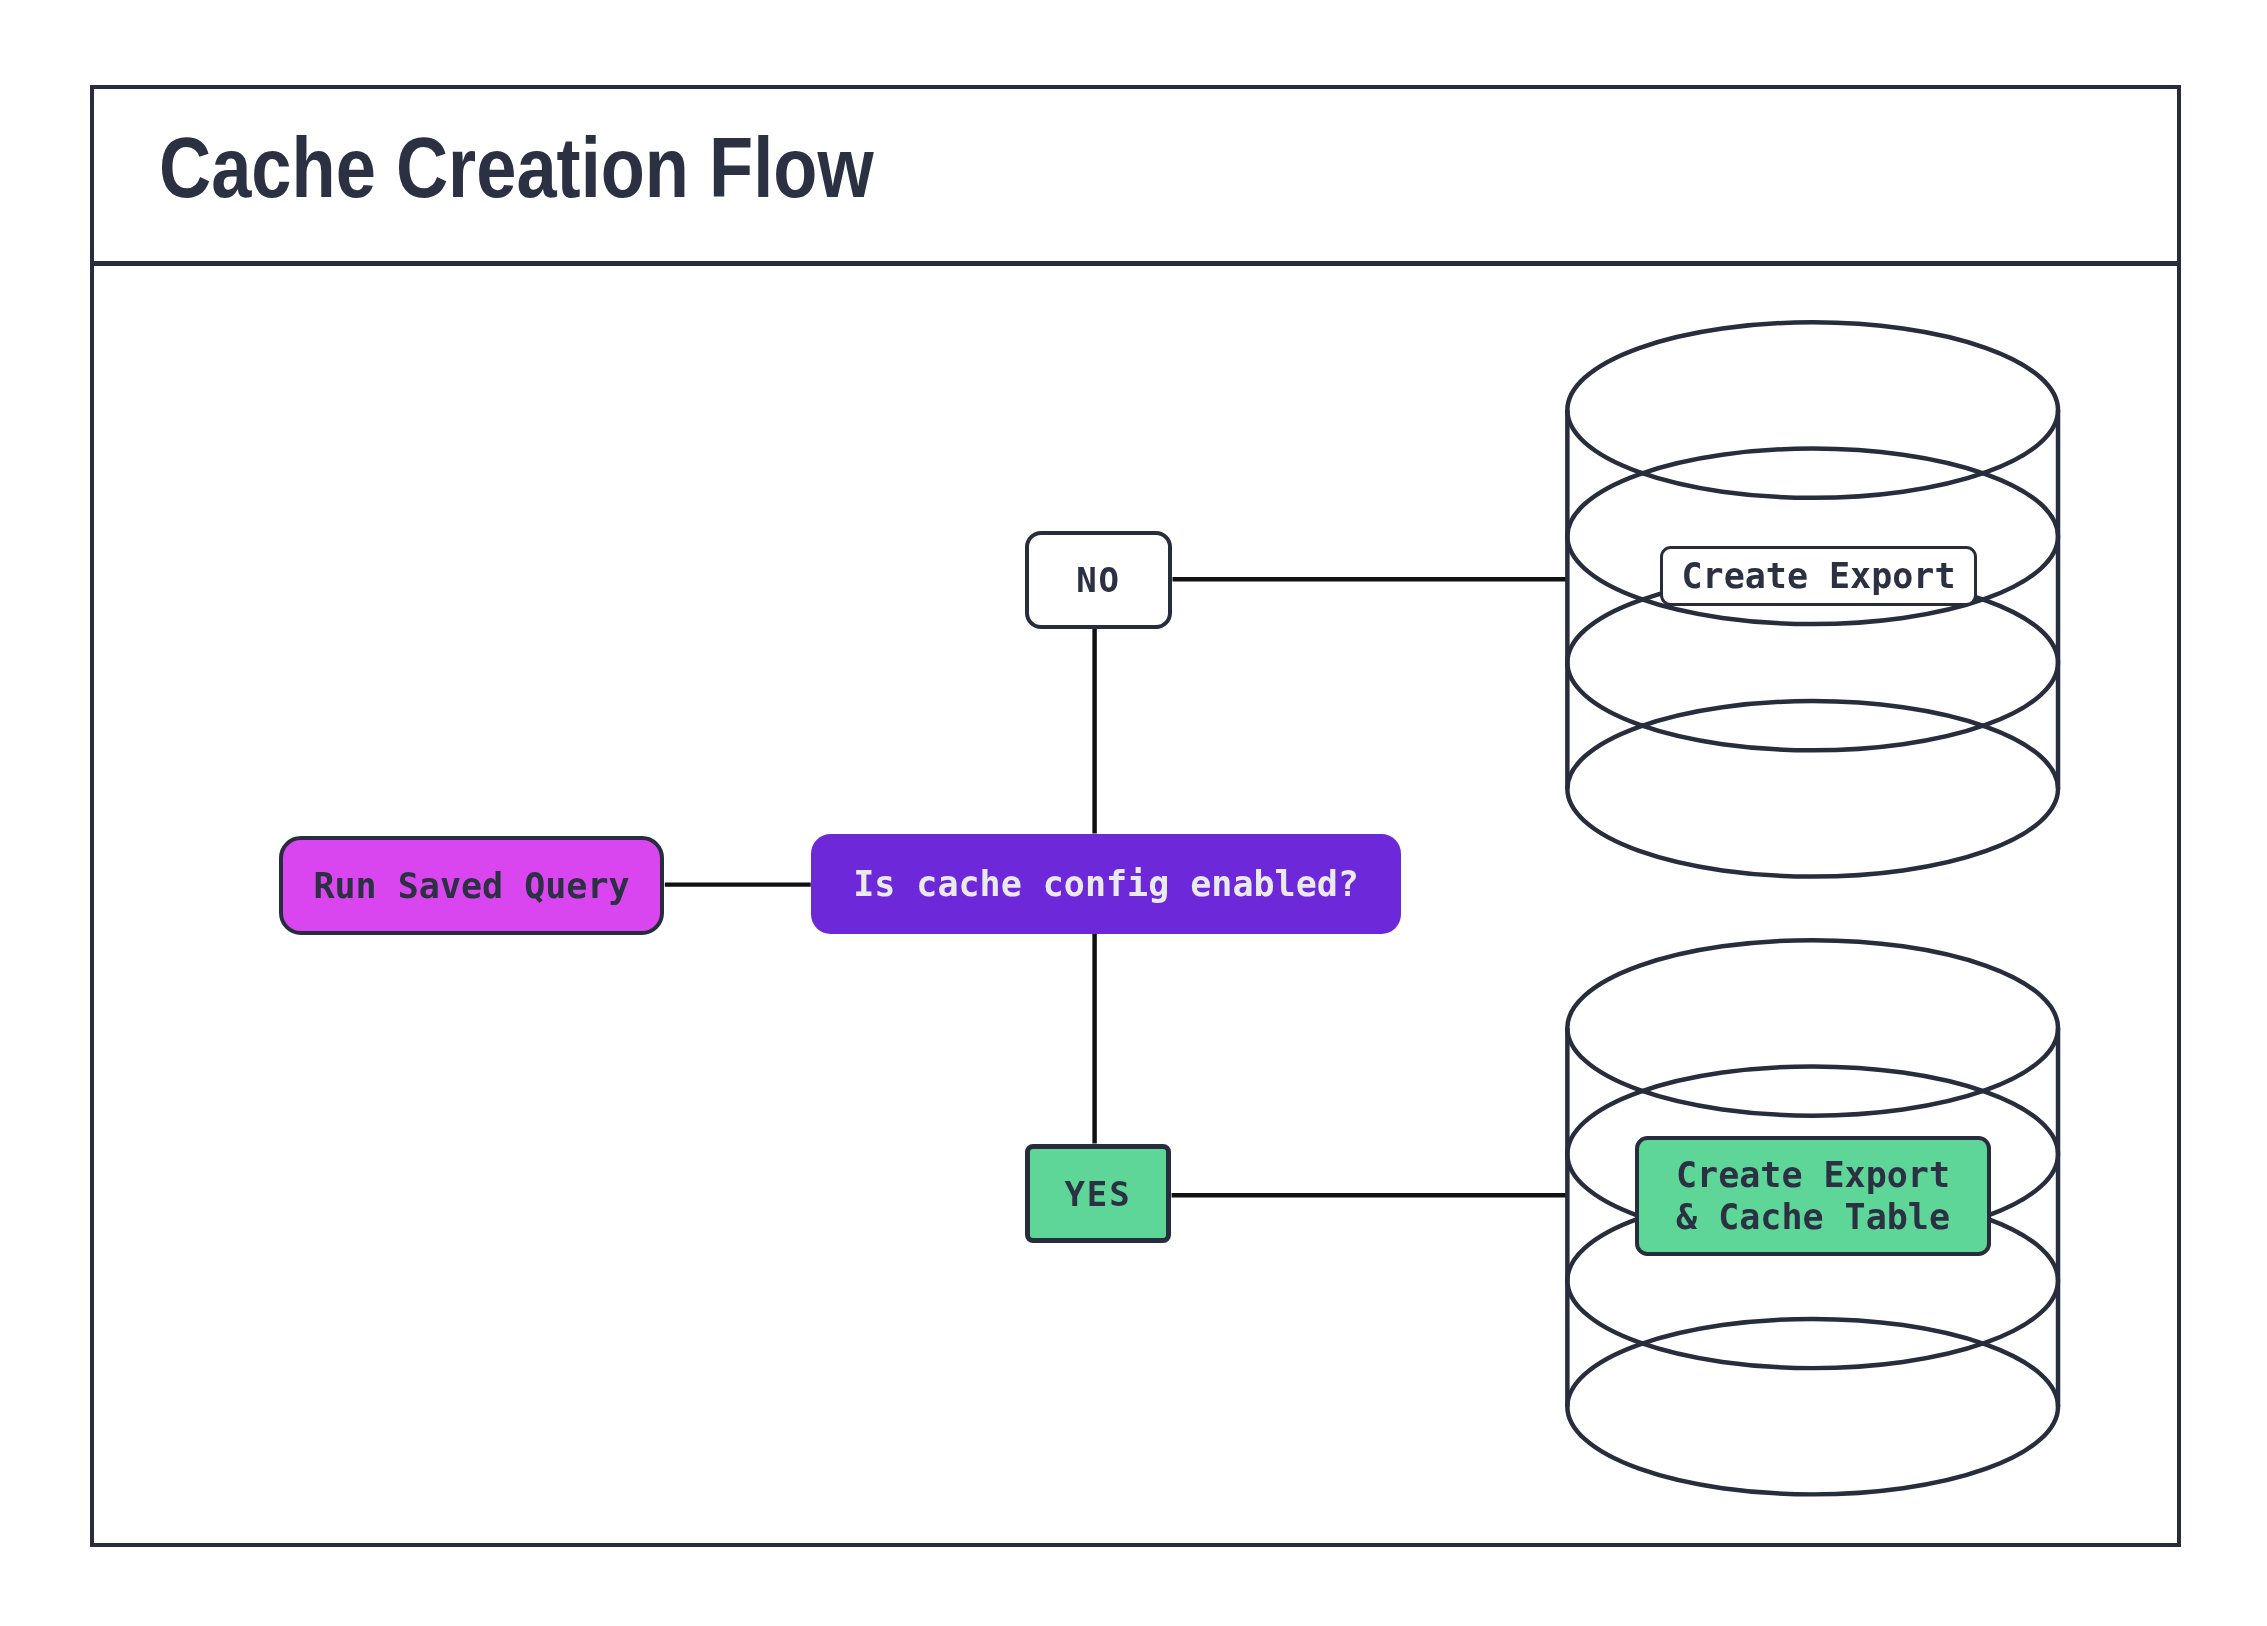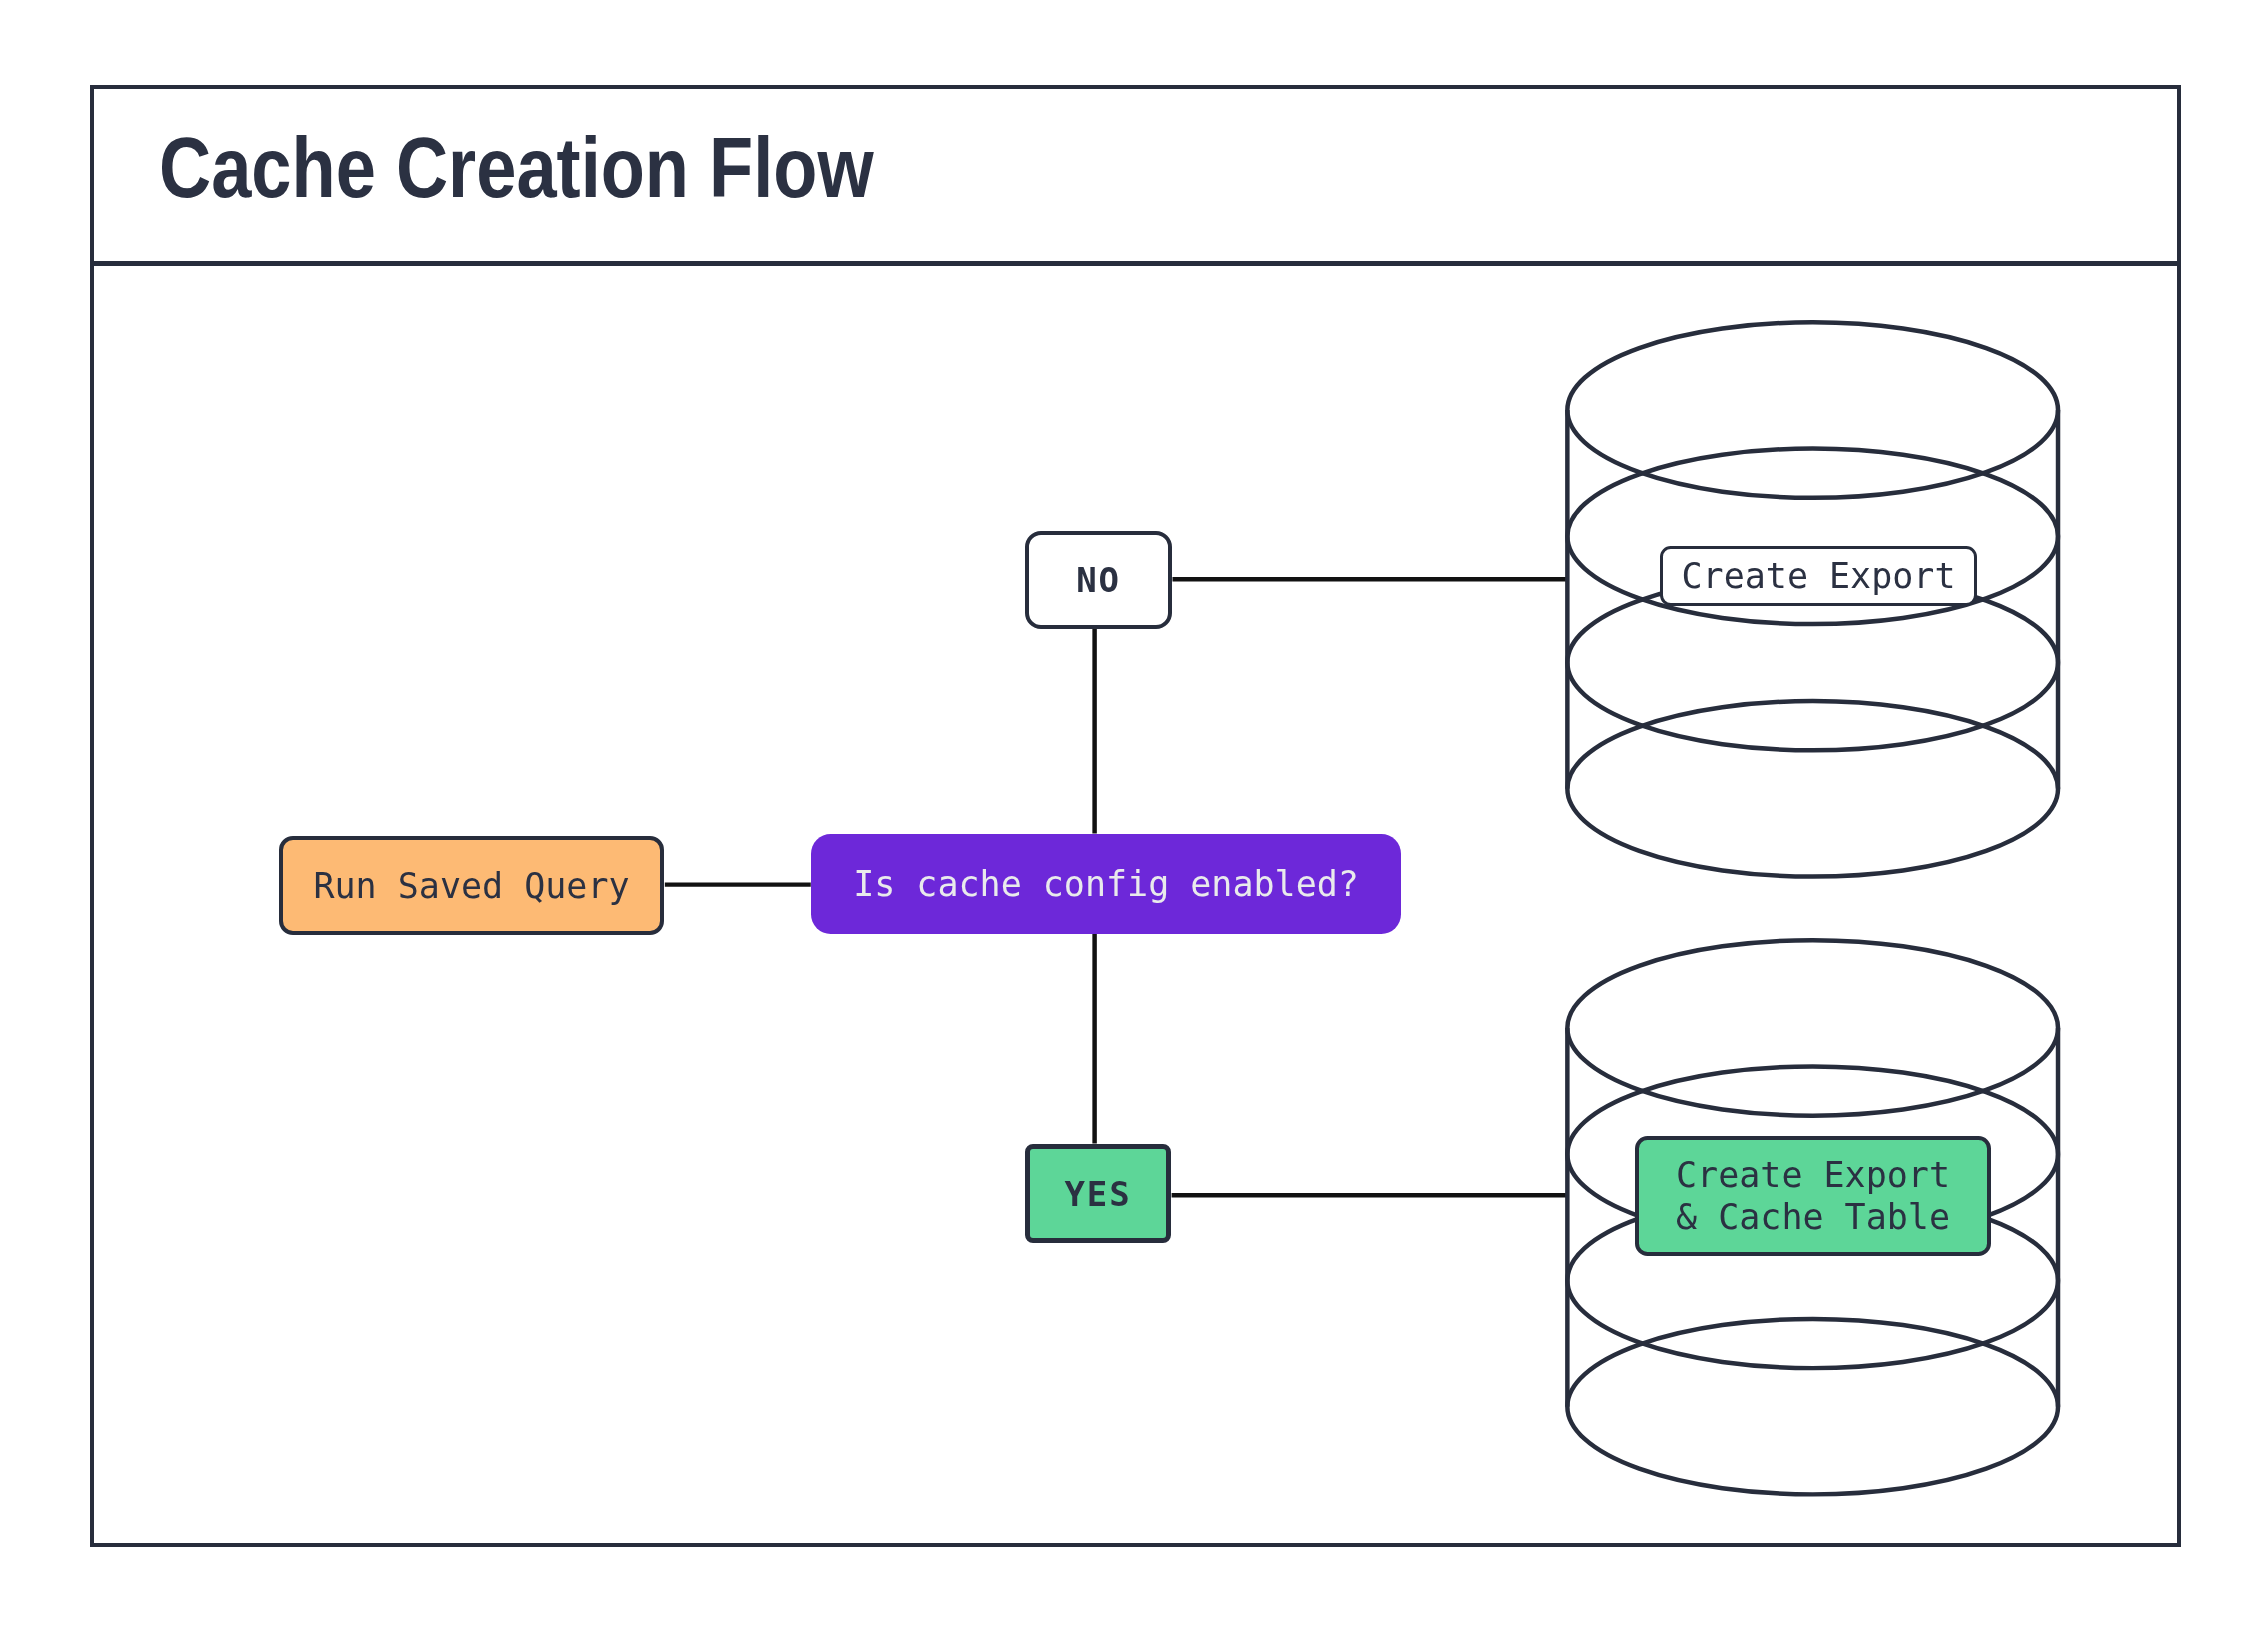--- a/index.html
+++ b/index.html
@@ -49,27 +49,28 @@
     width: 2268px; height: 1626px;
   }
   .node {
     position: absolute;
     display: flex;
     align-items: center;
     justify-content: center;
     box-sizing: border-box;
     text-align: center;
     color: #2b3142;
+    font-weight: bold;
   }
   .node-start {
     left: 279px; top: 836px;
     width: 385px; height: 99px;
-    background: #fdba74;
+    background: #d946ef;
     border: 4.5px solid #272d3c;
-    border-radius: 14px;
+    border-radius: 22px;
     font-size: 35px;
   }
   .node-decision {
     left: 811px; top: 834px;
     width: 590px; height: 100px;
     background: #6d28d9;
     border-radius: 19.7px;
     color: #e9eaec;
     font-size: 35px;
   }

